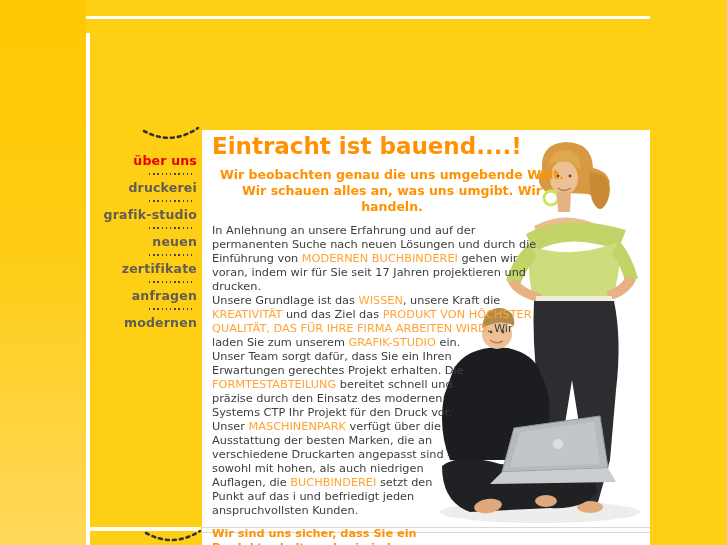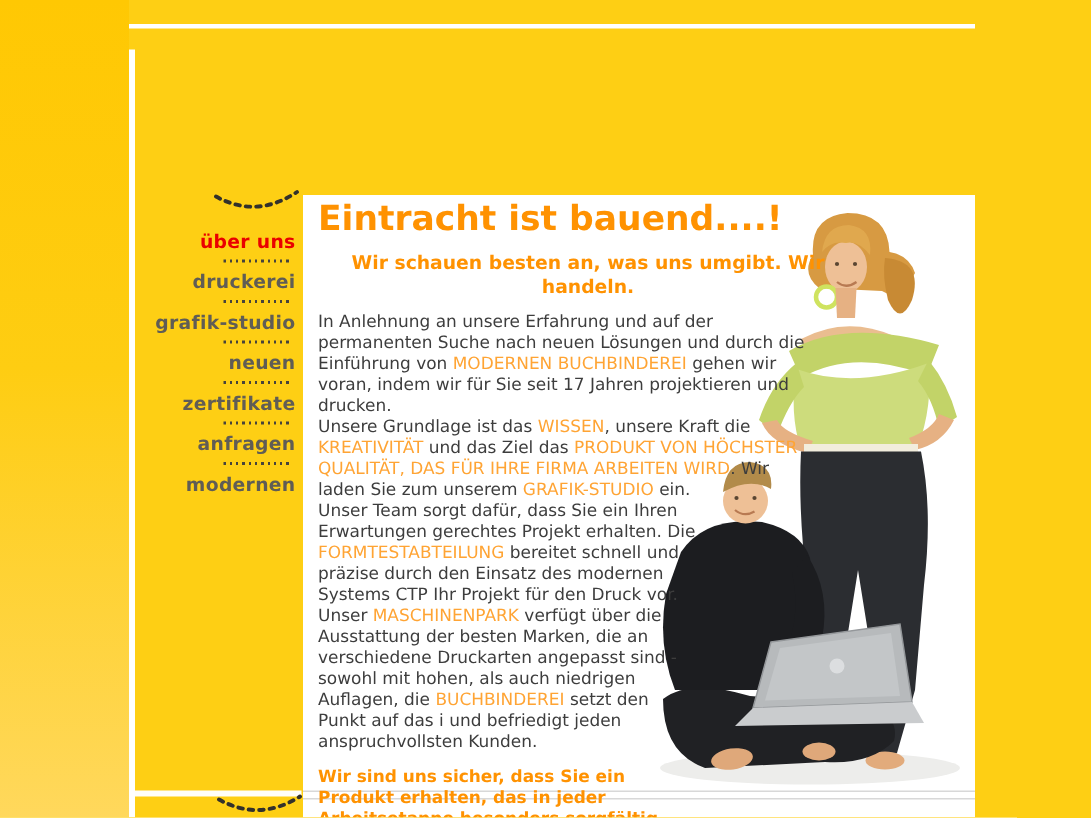--- a/index.html
+++ b/index.html
@@ -122,21 +122,22 @@
       </g>
     </svg>
 
     <div class="rule r1"></div>
     <div class="rule r2"></div>
 
     <div class="txt">
       <div class="heading">Eintracht ist bauend....!</div>
 
       <div class="subheading">
-        <div>Wir schauen besten an, was uns umgibt. Wir handeln.</div>
+        <div>Wir beobachten genau die uns umgebende Welt.</div>
+        <div>Wir schauen alles an, was uns umgibt. Wir handeln.</div>
       </div>
 
       <div class="bodywrap">
         <div class="spacer1"></div>
         <div class="spacer2"></div>
 
         <div class="para"><span>In Anlehnung an unsere Erfahrung und auf der permanenten Suche nach neuen Lösungen und durch die Einführung von </span><span class="inline-link">MODERNEN BUCHBINDEREI</span><span> gehen wir voran, indem wir für Sie seit 17 Jahren projektieren und drucken.</span></div>
 
         <div class="para"><span>Unsere Grundlage ist das </span><span class="inline-link">WISSEN</span><span>, unsere Kraft die </span><span class="inline-link">KREATIVITÄT</span><span> und das Ziel das </span><span class="inline-link">PRODUKT VON HÖCHSTER QUALITÄT, DAS FÜR IHRE FIRMA ARBEITEN WIRD</span><span>. Wir laden Sie zum unserem </span><span class="inline-link">GRAFIK-STUDIO</span><span> ein.</span></div>
 

